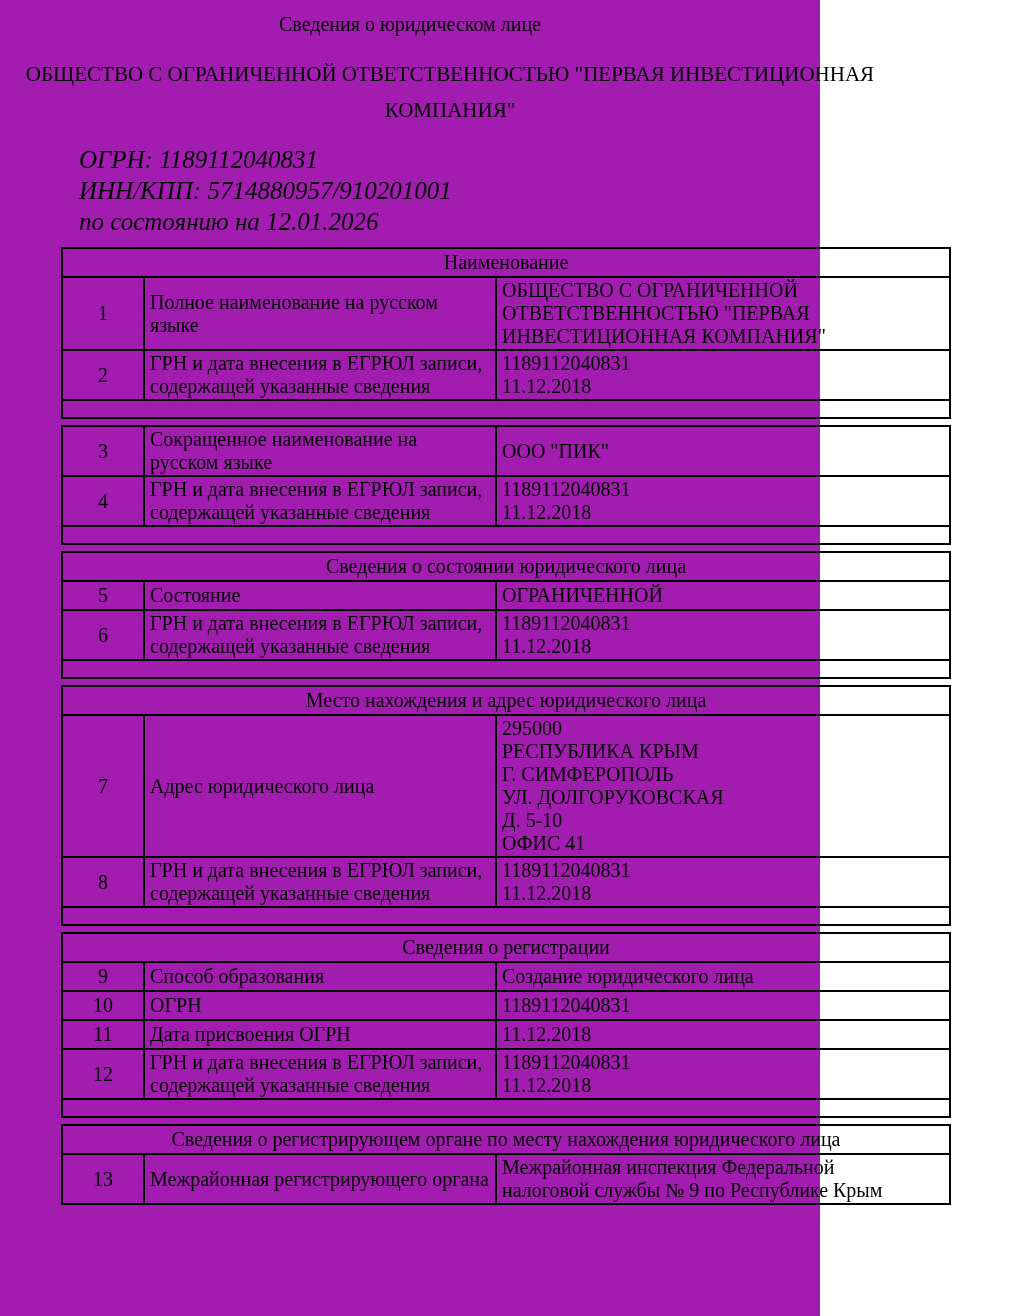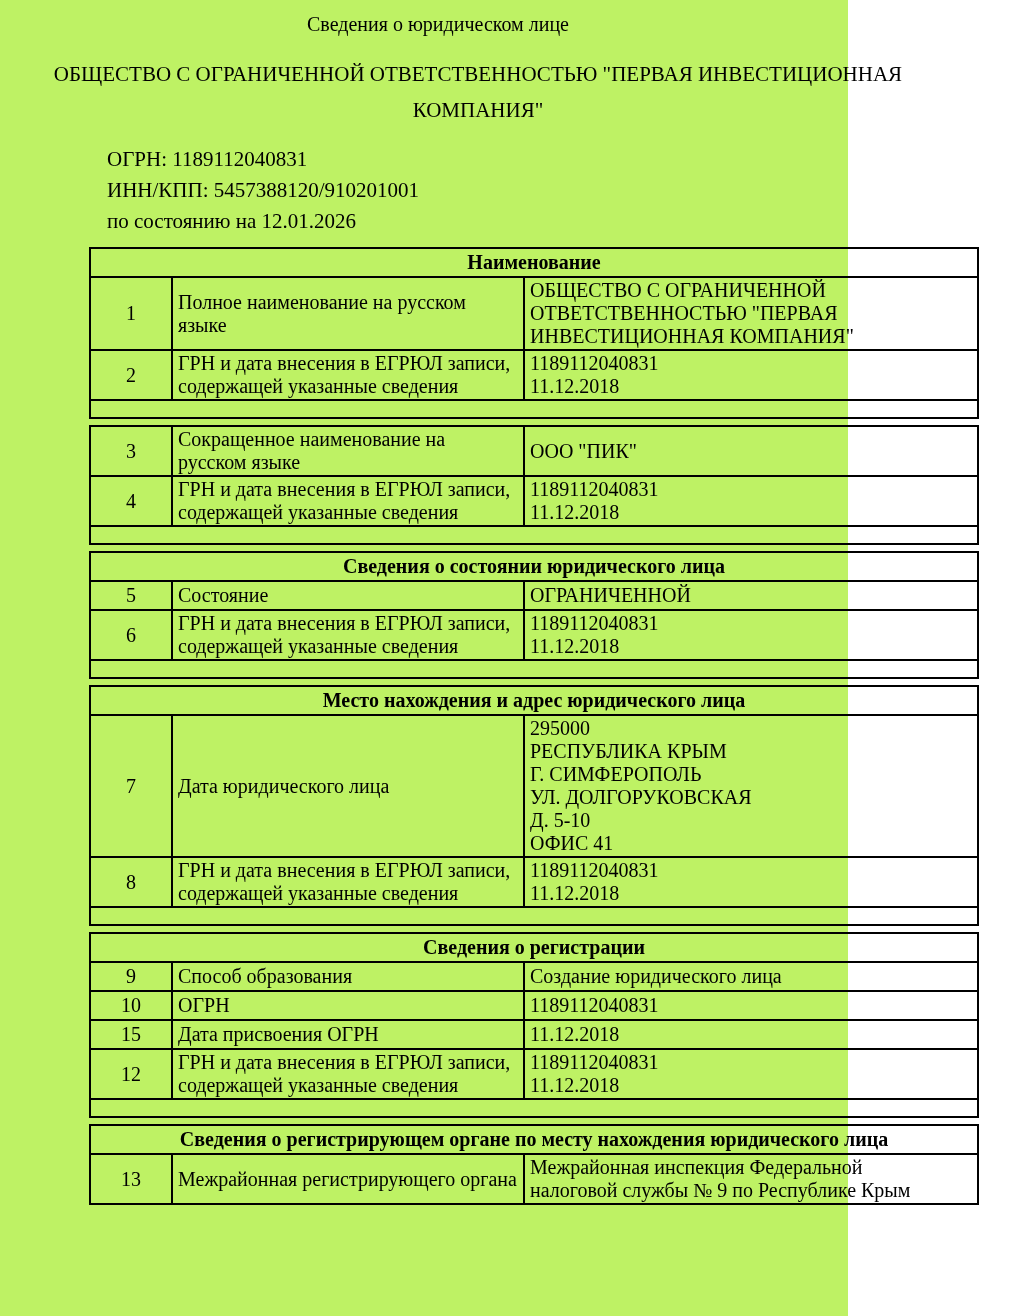--- a/index.html
+++ b/index.html
@@ -9,62 +9,62 @@
     color: #000000;
   }
   body {
     width: 1010px;
     min-height: 1316px;
     font-family: "Liberation Serif", "DejaVu Serif", serif;
   }
   .page {
     width: 820px;
     min-height: 1316px;
-    background: #bef264;
-    padding-left: 28px;
+    background: #a21caf;
   }
   .doc-title {
     padding-top: 12px;
     font-size: 20px;
     line-height: 24px;
     text-align: center;
   }
   .company-name {
     margin: 20px auto 0 auto;
     width: 900px;
     text-align: center;
     font-size: 21px;
     line-height: 36px;
     white-space: pre-line;
   }
   .info-block {
     margin: 16px 0 0 79px;
-    font-size: 21px;
+    font-size: 25px;
     line-height: 31px;
+    font-style: italic;
   }
   #tables-container {
     margin: 10px 0 0 61px;
   }
   table.doc-table {
     border-collapse: collapse;
     table-layout: fixed;
     width: 888px;
     margin: 0 0 6px 0;
     font-size: 20px;
   }
   table.doc-table td {
     border: 2px solid #000000;
     padding: 1px 5px;
     vertical-align: middle;
     line-height: 23px;
     overflow: hidden;
   }
   tr.section-header-row td {
     text-align: center;
-    font-weight: bold;
+    font-weight: normal;
     padding: 2px 4px;
     margin-left: 9px;
   }
   tr.data-row {
     height: 29px;
   }
   td.cell-num {
     text-align: center;
   }
   td.cell-value {
@@ -79,21 +79,21 @@
 <body>
 
 <div class="page">
 
   <div class="doc-title">Сведения о юридическом лице</div>
 
   <div class="company-name">ОБЩЕСТВО С ОГРАНИЧЕННОЙ ОТВЕТСТВЕННОСТЬЮ "ПЕРВАЯ ИНВЕСТИЦИОННАЯ КОМПАНИЯ"</div>
 
   <div class="info-block">
     <div class="info-line">ОГРН: 1189112040831</div>
-    <div class="info-line">ИНН/КПП: 5457388120/910201001</div>
+    <div class="info-line">ИНН/КПП: 5714880957/910201001</div>
     <div class="info-line">по состоянию на 12.01.2026</div>
   </div>
 
   <div id="tables-container">
       <table class="doc-table">
         <colgroup>
           <col style="width: 82px;">
           <col style="width: 352px;">
           <col style="width: 454px;">
         </colgroup>
@@ -173,21 +173,21 @@
           <col style="width: 82px;">
           <col style="width: 352px;">
           <col style="width: 454px;">
         </colgroup>
         <tbody>
           <tr class="section-header-row">
             <td colspan="3">Место нахождения и адрес юридического лица</td>
           </tr>
           <tr class="data-row">
             <td class="cell-num">7</td>
-            <td class="cell-label">Дата юридического лица</td>
+            <td class="cell-label">Адрес юридического лица</td>
             <td class="cell-value">295000
 РЕСПУБЛИКА КРЫМ
 Г. СИМФЕРОПОЛЬ
 УЛ. ДОЛГОРУКОВСКАЯ
 Д. 5-10
 ОФИС 41</td>
           </tr>
           <tr class="data-row">
             <td class="cell-num">8</td>
             <td class="cell-label">ГРН и дата внесения в ЕГРЮЛ записи, содержащей указанные сведения</td>
@@ -213,21 +213,21 @@
             <td class="cell-num">9</td>
             <td class="cell-label">Способ образования</td>
             <td class="cell-value">Создание юридического лица</td>
           </tr>
           <tr class="data-row">
             <td class="cell-num">10</td>
             <td class="cell-label">ОГРН</td>
             <td class="cell-value">1189112040831</td>
           </tr>
           <tr class="data-row">
-            <td class="cell-num">15</td>
+            <td class="cell-num">11</td>
             <td class="cell-label">Дата присвоения ОГРН</td>
             <td class="cell-value">11.12.2018</td>
           </tr>
           <tr class="data-row">
             <td class="cell-num">12</td>
             <td class="cell-label">ГРН и дата внесения в ЕГРЮЛ записи, содержащей указанные сведения</td>
             <td class="cell-value">1189112040831
 11.12.2018</td>
           </tr>
           <tr class="spacer-row">

